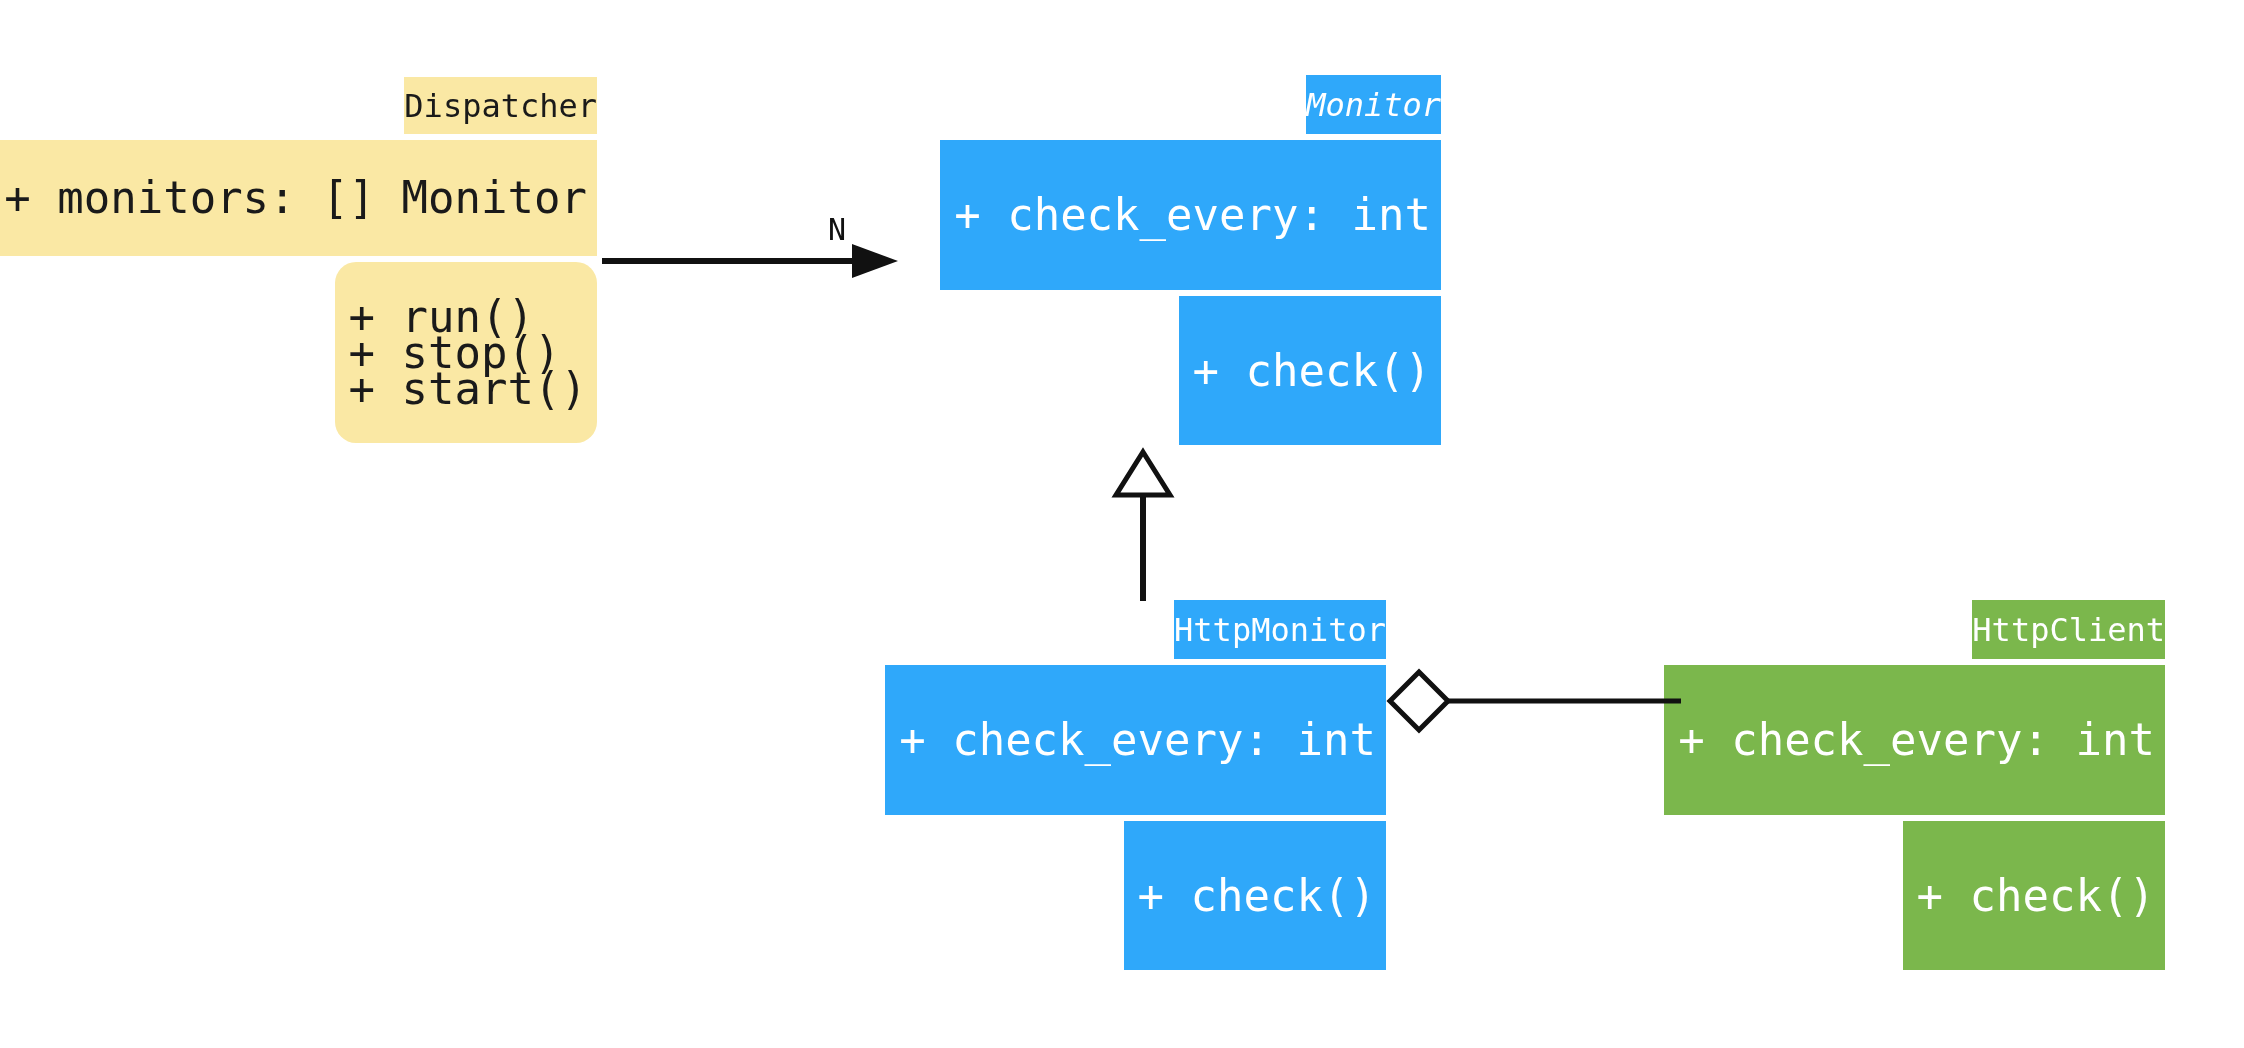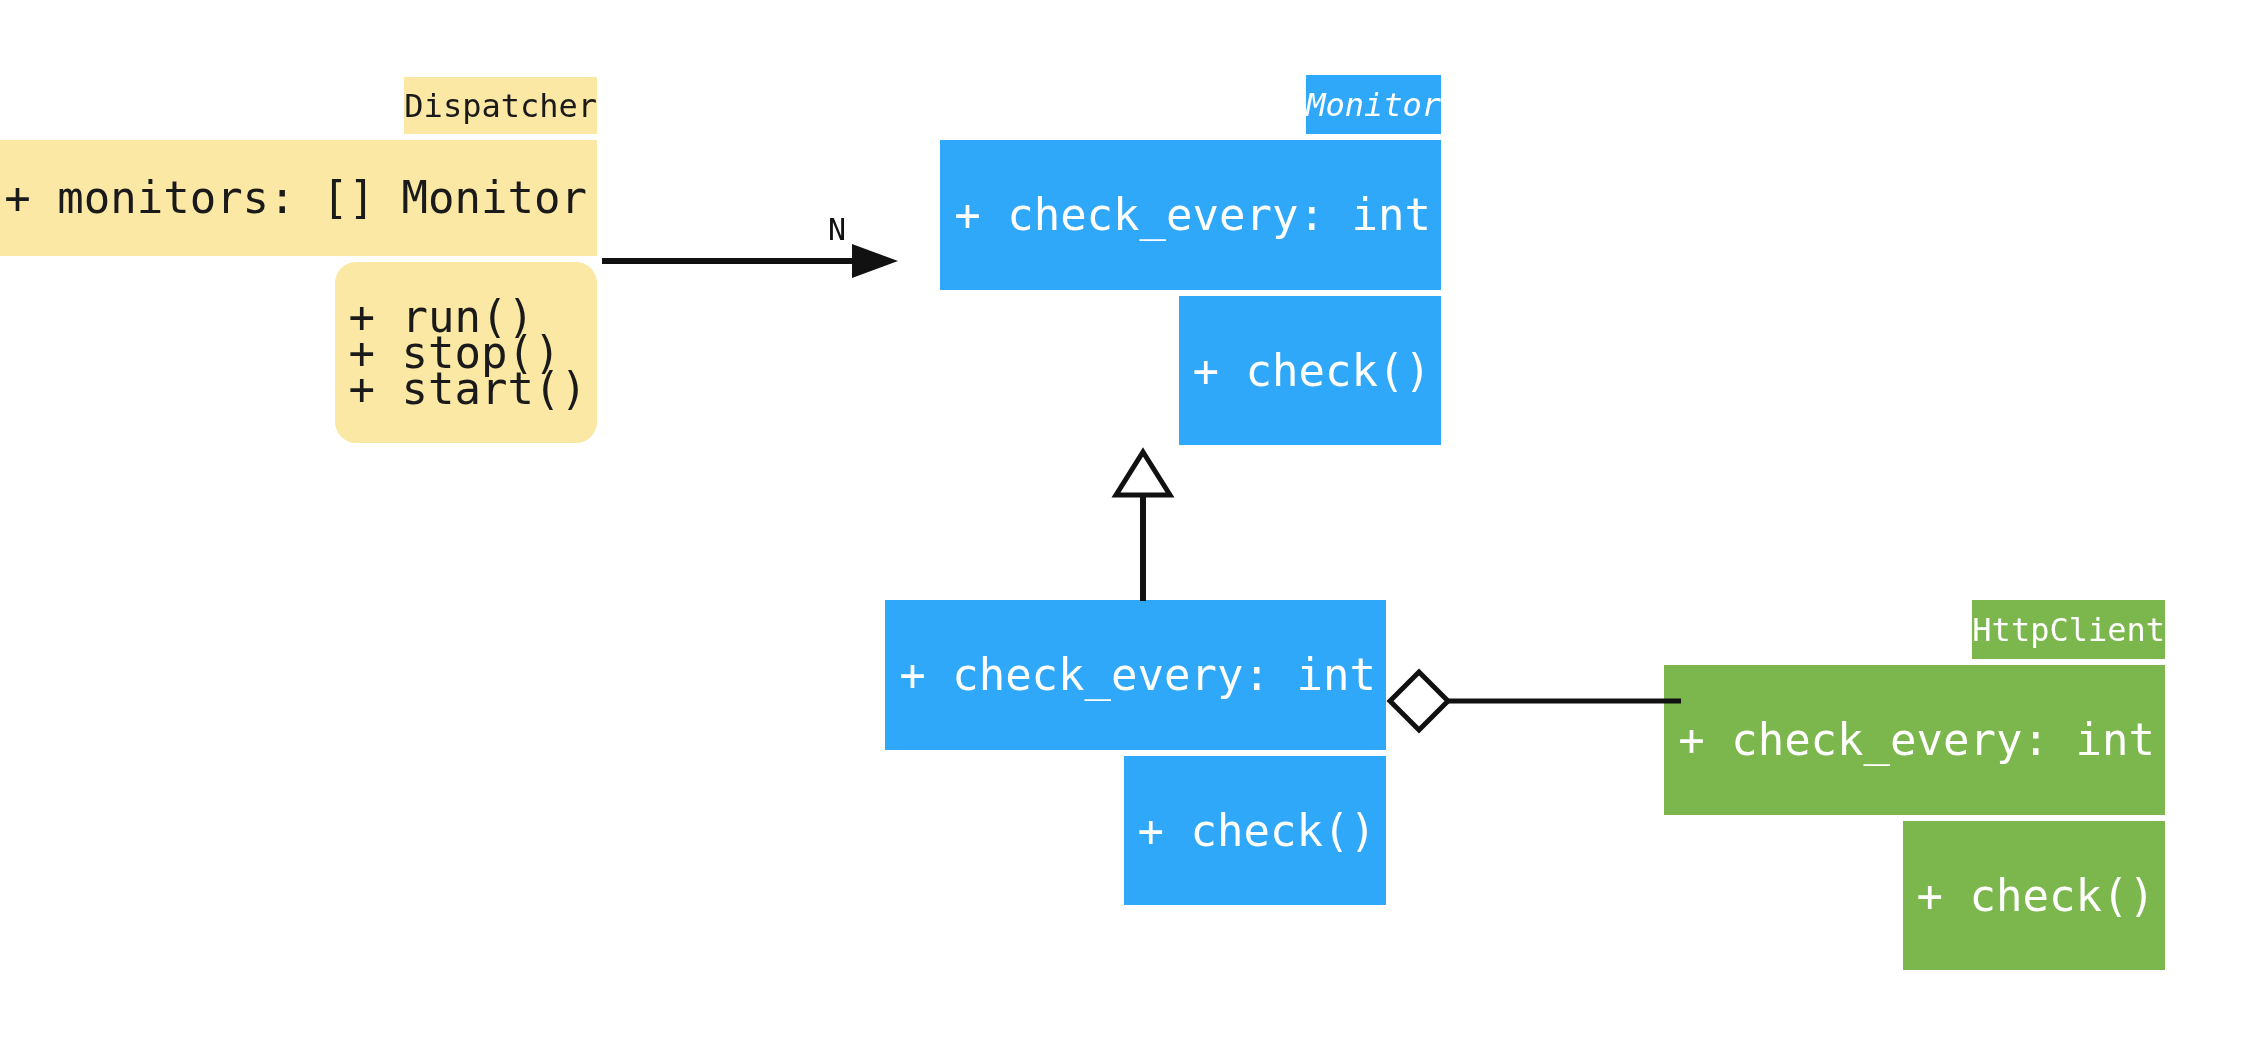--- a/index.html
+++ b/index.html
@@ -79,20 +79,21 @@
     <div class="row title abstract" style="height: 59px; background-color: rgb(47, 168, 250); color: rgb(255, 255, 255);">Monitor</div>
     <div class="row members" style="height: 150px; background-color: rgb(47, 168, 250); color: rgb(255, 255, 255);">
       <div>+ check_every: int</div>
     </div>
     <div class="row members" style="height: 149px; background-color: rgb(47, 168, 250); color: rgb(255, 255, 255);">
       <div>+ check()</div>
     </div>
   </div>
 
   <div class="class-box" style="left:901px; top:600px; width:485px;">
+    <div class="row title" style="height: 59px; background-color: rgb(47, 168, 250); color: rgb(255, 255, 255);">HttpMonitor</div>
     <div class="row members" style="height: 150px; background-color: rgb(47, 168, 250); color: rgb(255, 255, 255);">
       <div>+ check_every: int</div>
     </div>
     <div class="row members" style="height: 149px; background-color: rgb(47, 168, 250); color: rgb(255, 255, 255);">
       <div>+ check()</div>
     </div>
   </div>
 
   <div class="class-box" style="left:1680px; top:600px; width:485px;">
     <div class="row title" style="height: 59px; background-color: rgb(123, 183, 76); color: rgb(255, 255, 255); margin-left: 12px;">HttpClient</div>

